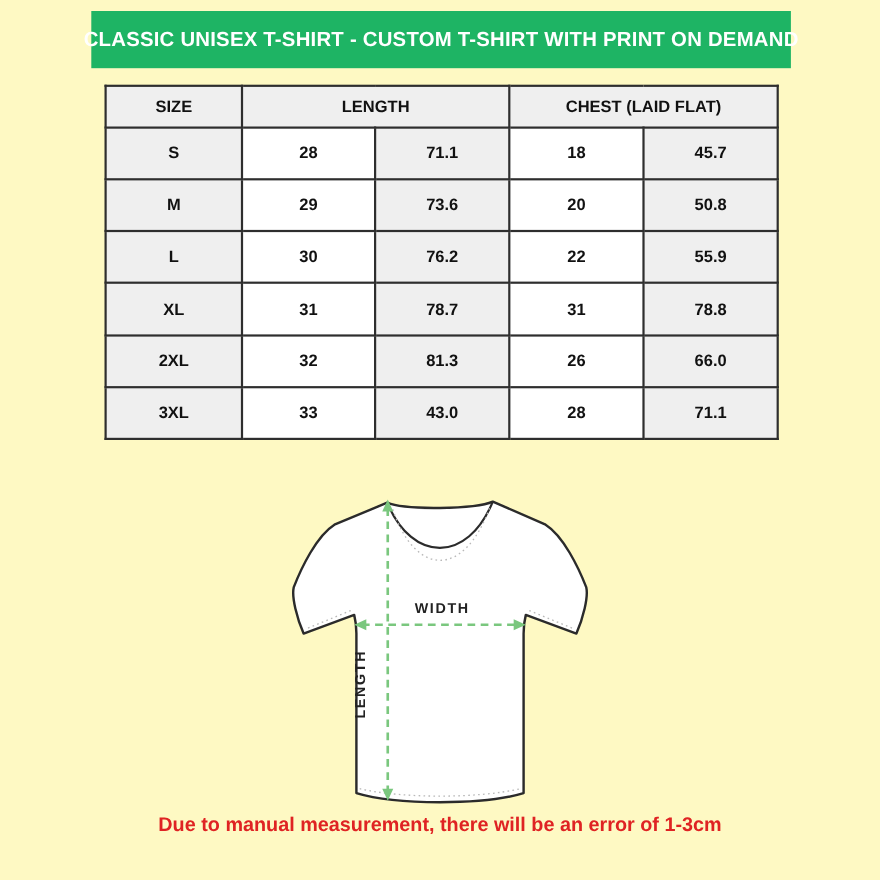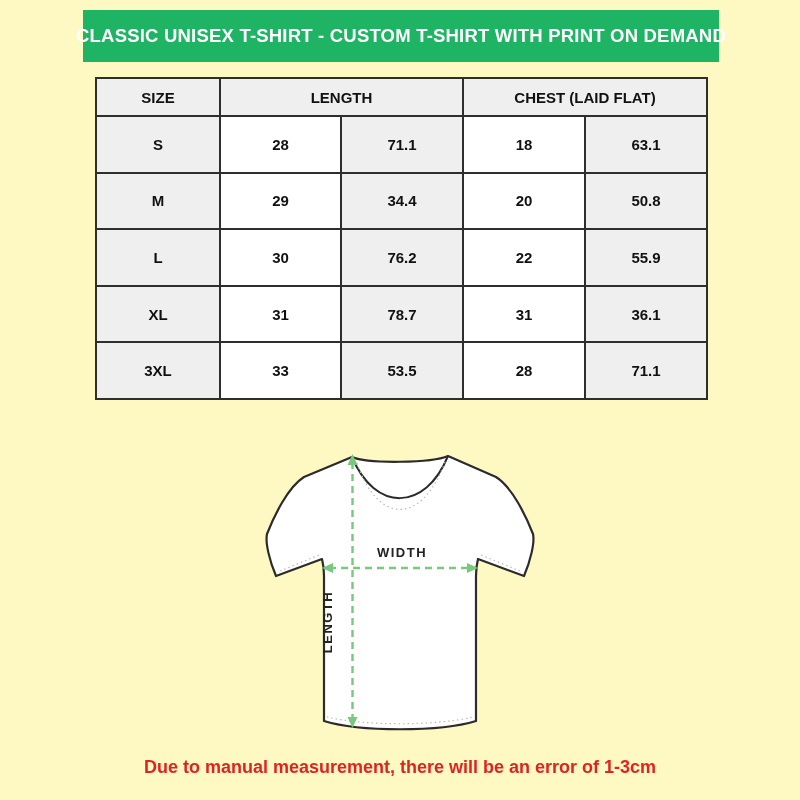--- a/index.html
+++ b/index.html
@@ -22,21 +22,21 @@
   }
   .size-table th { background:#EFEFEF; height:38px; font-size:15px; }
   .size-table td.g { background:#EFEFEF; }
   .size-table td.w { background:#ffffff; }
 
   .shirt-svg { position:absolute; left:250px; top:430px; }
   .svg-label { font-family:"Liberation Sans","DejaVu Sans",sans-serif; font-weight:700;
                font-size:13px; fill:#222; letter-spacing:1.5px; }
 
   .footer-note {
-    position:absolute; left:0; top:757px; width:800px; text-align:center;
+    position:absolute; left:0; top:739px; width:800px; text-align:center;
     color:#DF2323; font-weight:700; font-size:18px;
   }
 </style>
 </head>
 <body>
 
 <div id="page">
 
   <div class="banner">
     <span>CLASSIC UNISEX T-SHIRT - CUSTOM T-SHIRT WITH PRINT ON DEMAND</span>
@@ -56,47 +56,54 @@
         <th colspan="2">LENGTH</th>
         <th colspan="2">CHEST (LAID FLAT)</th>
       </tr>
     </thead>
     <tbody>
       <tr>
         <td class="g">S</td>
         <td class="w">28</td>
         <td class="g">71.1</td>
         <td class="w">18</td>
-        <td class="g">63.1</td>
+        <td class="g">45.7</td>
       </tr>
       <tr>
         <td class="g">M</td>
         <td class="w">29</td>
-        <td class="g">34.4</td>
+        <td class="g">73.6</td>
         <td class="w">20</td>
         <td class="g">50.8</td>
       </tr>
       <tr>
         <td class="g">L</td>
         <td class="w">30</td>
         <td class="g">76.2</td>
         <td class="w">22</td>
         <td class="g">55.9</td>
       </tr>
       <tr>
         <td class="g">XL</td>
         <td class="w">31</td>
         <td class="g">78.7</td>
         <td class="w">31</td>
-        <td class="g">36.1</td>
+        <td class="g">78.8</td>
+      </tr>
+      <tr>
+        <td class="g">2XL</td>
+        <td class="w">32</td>
+        <td class="g">81.3</td>
+        <td class="w">26</td>
+        <td class="g">66.0</td>
       </tr>
       <tr>
         <td class="g">3XL</td>
         <td class="w">33</td>
-        <td class="g">53.5</td>
+        <td class="g">43.0</td>
         <td class="w">28</td>
         <td class="g">71.1</td>
       </tr>
     </tbody>
   </table>
 
   <svg class="shirt-svg" width="300" height="320" viewBox="0 0 300 320" xmlns="http://www.w3.org/2000/svg">
 
     <g>
       <path d="M 102 27

